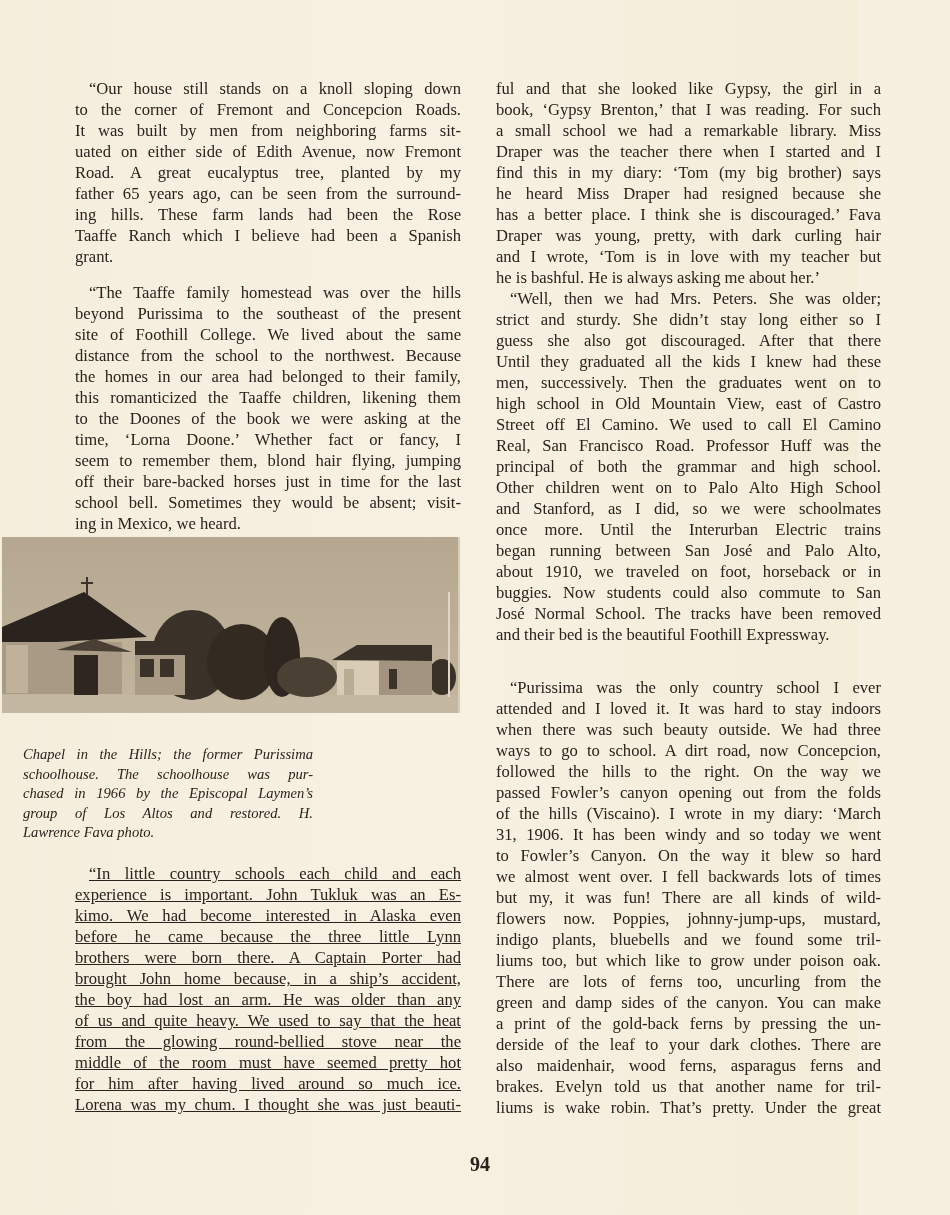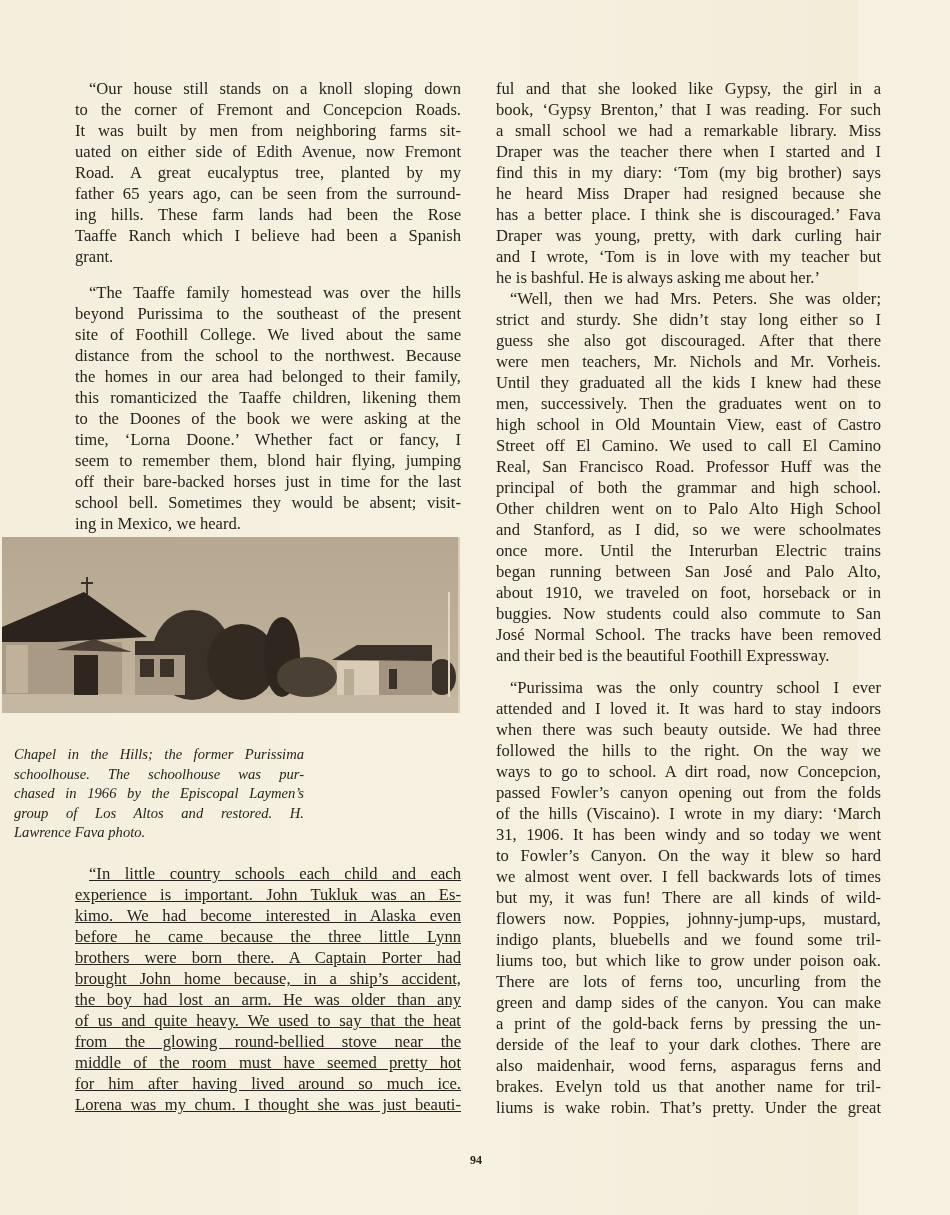--- a/index.html
+++ b/index.html
@@ -30,27 +30,27 @@
     overflow: visible;
   }
   .line.last { text-align-last: left; }
   .line.indent { padding-left: 14px; }
   .photo {
     position: absolute; left: 2px; top: 537px; width: 458px; height: 176px;
     background: #b8aa92;
     overflow: hidden;
   }
   .caption {
-    position: absolute; left: 14px; top: 745px; width: 290px;
+    position: absolute; left: 23px; top: 745px; width: 290px;
     font-family: "Liberation Serif", "DejaVu Serif", serif;
     font-style: italic; font-size: 14.6px; color: #2a221c;
   }
   .caption .line { font-size: 14.6px; height: 19.5px; line-height: 19.5px; }
   .page-number {
-    position: absolute; left: 470px; top: 1153px; font-size: 12px;
+    position: absolute; left: 470px; top: 1153px; font-size: 20px;
     font-weight: bold; color: #2a221c;
   }
 </style>
 </head>
 <body>
 
 <div class="page">
 
   <div class="col col-left" style="top:78px;">
     <span class="line indent">“Our house still stands on a knoll sloping down</span>
@@ -158,43 +158,42 @@
     <span class="line">has a better place. I think she is discouraged.’ Fava</span>
     <span class="line">Draper was young, pretty, with dark curling hair</span>
     <span class="line">and I wrote, ‘Tom is in love with my teacher but</span>
     <span class="line last">he is bashful. He is always asking me about her.’</span>
   </div>
 
   <div class="col col-right" style="top:288px;">
     <span class="line indent">“Well, then we had Mrs. Peters. She was older;</span>
     <span class="line">strict and sturdy. She didn’t stay long either so I</span>
     <span class="line">guess she also got discouraged. After that there</span>
-    <span class="line">were men teachers, Mr. Nichols and Mr. Vorheis.</span>
     <span class="line">Until they graduated all the kids I knew had these</span>
     <span class="line">men, successively. Then the graduates went on to</span>
     <span class="line">high school in Old Mountain View, east of Castro</span>
     <span class="line">Street off El Camino. We used to call El Camino</span>
     <span class="line">Real, San Francisco Road. Professor Huff was the</span>
     <span class="line">principal of both the grammar and high school.</span>
     <span class="line">Other children went on to Palo Alto High School</span>
     <span class="line">and Stanford, as I did, so we were schoolmates</span>
     <span class="line">once more. Until the Interurban Electric trains</span>
     <span class="line">began running between San José and Palo Alto,</span>
     <span class="line">about 1910, we traveled on foot, horseback or in</span>
     <span class="line">buggies. Now students could also commute to San</span>
     <span class="line">José Normal School. The tracks have been removed</span>
     <span class="line last">and their bed is the beautiful Foothill Expressway.</span>
   </div>
 
   <div class="col col-right" style="top:677px;">
     <span class="line indent">“Purissima was the only country school I ever</span>
     <span class="line">attended and I loved it. It was hard to stay indoors</span>
     <span class="line">when there was such beauty outside. We had three</span>
+    <span class="line">ways to go to school. A dirt road, now Concepcion,</span>
     <span class="line">followed the hills to the right. On the way we</span>
-    <span class="line">ways to go to school. A dirt road, now Concepcion,</span>
     <span class="line">passed Fowler’s canyon opening out from the folds</span>
     <span class="line">of the hills (Viscaino). I wrote in my diary: ‘March</span>
     <span class="line">31, 1906. It has been windy and so today we went</span>
     <span class="line">to Fowler’s Canyon. On the way it blew so hard</span>
     <span class="line">we almost went over. I fell backwards lots of times</span>
     <span class="line">but my, it was fun! There are all kinds of wild-</span>
     <span class="line">flowers now. Poppies, johnny-jump-ups, mustard,</span>
     <span class="line">indigo plants, bluebells and we found some tril-</span>
     <span class="line">liums too, but which like to grow under poison oak.</span>
     <span class="line">There are lots of ferns too, uncurling from the</span>

